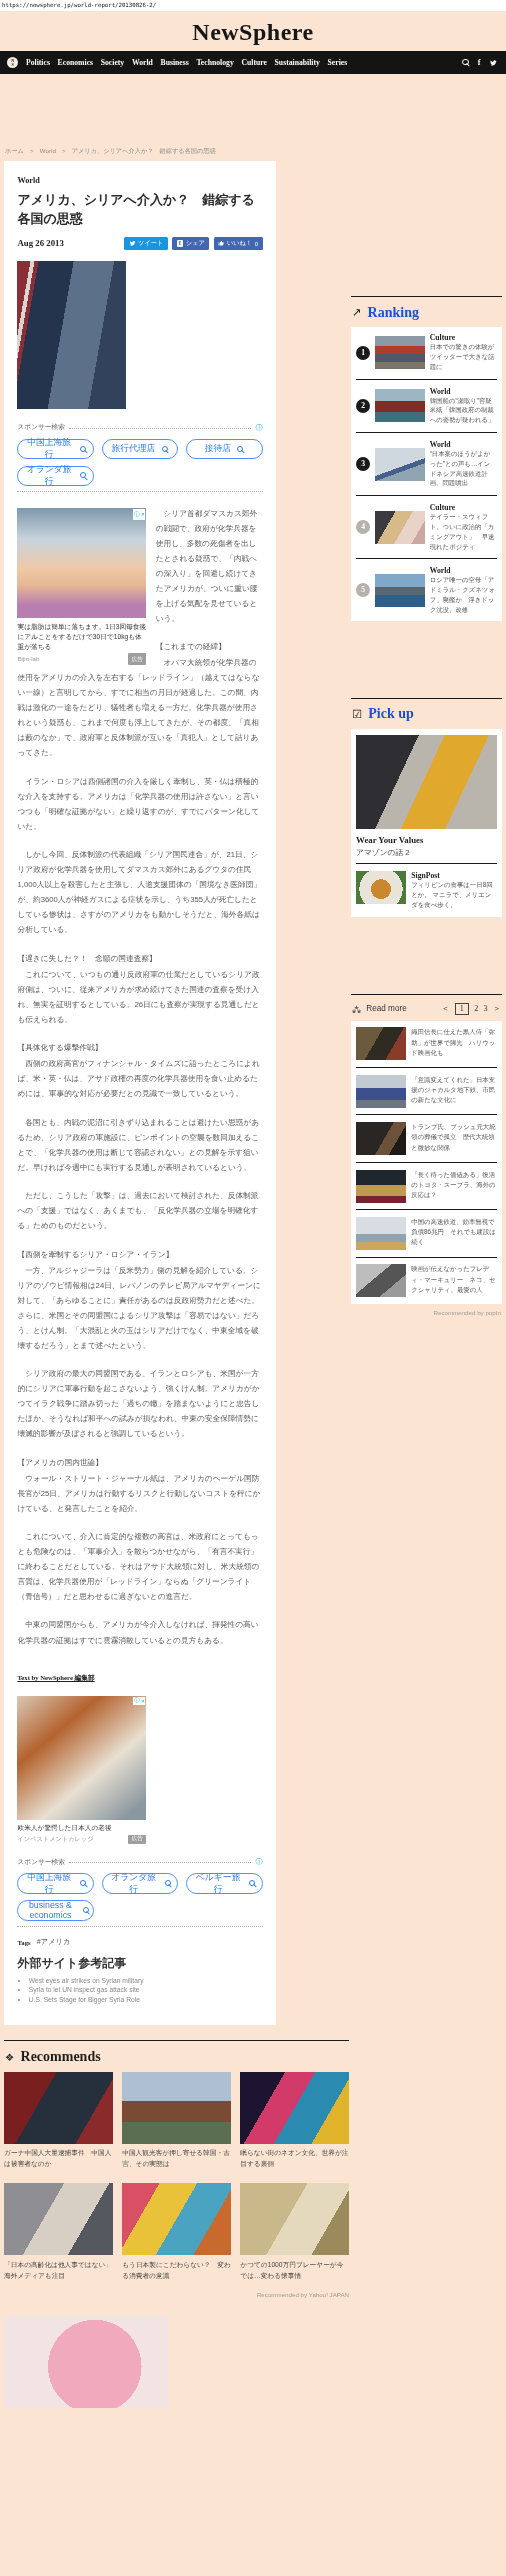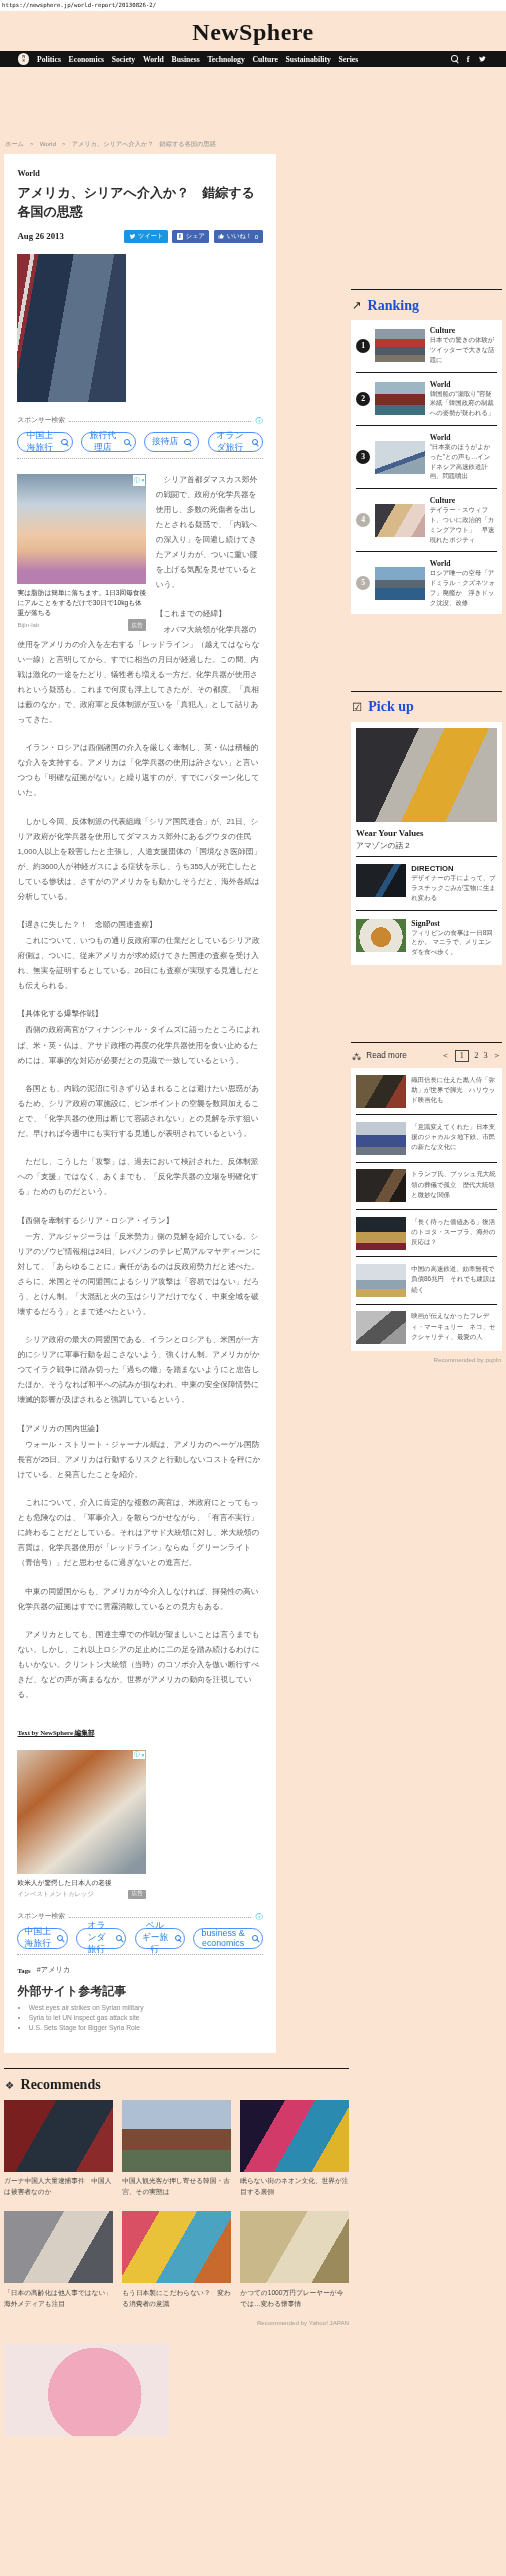--- a/index.html
+++ b/index.html
@@ -1,20 +1,20 @@
 <!DOCTYPE html>
 <html style="font-size:8.2px"><head>
 <meta charset="utf-8">
 <style>
   html,body{margin:0;padding:0}
   body{width:506px;background:#fbe5d2;font-family:"Liberation Sans",sans-serif;color:#333}
   .urlbar{background:#fff;padding:2.1px 2.1px 2.6px;font:5.7px "DejaVu Sans Mono",monospace;color:#111}
   .masthead{padding:8.2px 0 5.2px;text-align:center}
   .logo{font:bold 24px "Liberation Serif",serif;color:#161616;letter-spacing:0.5px}
-  .nav{background:#141414;height:16px;display:flex;align-items:center;padding:0 18px;gap:7.7px}
+  .nav{background:#141414;height:23px;display:flex;align-items:center;padding:0 7px;gap:7.7px}
   .nav-monogram{width:11.3px;height:11.3px;border-radius:50%;background:#f7ede2;color:#111;display:flex;flex-direction:column;align-items:center;justify-content:center;font:bold 4.1px/3.6px "Liberation Serif",serif;flex:0 0 auto}
   .nav a,.nav .nav-link{color:#fff;text-decoration:none;font:bold 7.7px "Liberation Serif",serif;cursor:pointer}
   .nav-right{margin-left:auto;display:flex;gap:8.2px;align-items:center;padding-right:2.1px}
   .mag{position:relative;width:7.2px;height:7.2px;display:inline-block}
   .mag::before{content:"";position:absolute;width:4.1px;height:4.1px;border:1px solid currentColor;border-radius:50%;left:0;top:0}
   .mag::after{content:"";position:absolute;width:3.6px;height:1px;background:currentColor;transform:rotate(45deg);left:3.6px;top:5.2px}
   .nav-f{color:#fff;font:bold 8.2px "Liberation Serif",serif}
   .content{padding:0 4.1px}
   .breadcrumb{margin-top:71px;padding:2.1px 1px;font-size:6.2px;color:#8a8a8a}
   .breadcrumb span{margin-right:3.1px}
@@ -31,21 +31,21 @@
   .sbtn{display:flex;align-items:center;gap:2.6px;border:none;border-radius:1.5px;color:#fff;font-size:6.2px;padding:2.1px 4.6px;cursor:pointer}
   .sbtn.tw{background:#1b95e0}
   .sbtn.fb,.sbtn.like{background:#4267b2}
   .fsq{font:bold 6.7px "Liberation Serif",serif;background:#fff;color:#4267b2;width:6.7px;height:6.7px;line-height:6.7px;text-align:center;border-radius:1px}
   .hero{width:109px;height:148px;margin-top:11.3px;background:linear-gradient(100deg,#8a2f35 0 10%,#d8d5d2 10% 13%,#8a2f35 13% 16%,#24344d 16% 42%,#5d708a 42% 72%,#32415c 72%)}
   
   .sponsor{margin-top:13.4px}
   .sponsor-head{display:flex;align-items:center;font-size:6.7px;color:#666}
   .dots{flex:1;border-bottom:1px dotted #aaa;margin:0 4.1px;height:1px}
   .iinfo{color:#00aecd;font-size:7.2px}
-  .pill-grid{display:grid;grid-template-columns:1fr 1fr 1fr 1fr;gap:6.2px 8.2px;margin:6.2px 0 5.2px}
+  .pill-grid{display:grid;grid-template-columns:1fr 1fr 1fr;gap:6.2px 8.2px;margin:6.2px 0 5.2px}
   .pill{height:20.6px;border:1px solid #4d90fe;border-radius:11.3px;background:#fff;display:flex;align-items:center;justify-content:center;gap:6.2px;color:#2b7de9;font-size:8.8px;cursor:pointer}
   .pill .mag{color:#2b7de9}
   .sponsor-foot{border-bottom:1px dotted #aaa}
   
   .body-text{margin-top:13.4px;font-size:7.7px;line-height:1.95;color:#585858}
   .body-text p{margin:0 0 13.4px;text-indent:1em}
   .body-text p.sec{margin:0 0 1px;text-indent:0;color:#555}
   .adbox{float:left;width:129px;margin:2.1px 9.3px 4.1px 0}
   .adimg{position:relative;width:129px;height:110px;background:linear-gradient(180deg,#7f98ac,#c7d3dc 28%,#eec9a8 55%,#e6b894 70%,#b77fb0 88%)}
   .adimg2{position:relative;width:129px;height:124px;background:linear-gradient(140deg,#d9c7b4,#b4632f 30%,#e8e0d2 62%,#8a97a0 92%)}
@@ -250,21 +250,20 @@
           <p>西側の政府高官がフィナンシャル・タイムズに語ったところによれば、米・英・仏は、アサド政権の再度の化学兵器使用を食い止めるためには、軍事的な対応が必要だとの見識で一致しているという。</p>
           <p>各国とも、内戦の泥沼に引きずり込まれることは避けたい思惑があるため、シリア政府の軍施設に、ピンポイントの空襲を数回加えることで、「化学兵器の使用は断じて容認されない」との見解を示す狙いだ。早ければ今週中にも実行する見通しが表明されているという。</p>
           <p>ただし、こうした「攻撃」は、過去において検討された、反体制派への「支援」ではなく、あくまでも、「反化学兵器の立場を明確化する」ためのものだという。</p>
           <p class="sec">【西側を牽制するシリア・ロシア・イラン】</p>
           <p>一方、アルジャジーラは「反米勢力」側の見解を紹介している。シリアのゾウビ情報相は24日、レバノンのテレビ局アルマヤディーンに対して、「あらゆることに」責任があるのは反政府勢力だと述べた。さらに、米国とその同盟国によるシリア攻撃は「容易ではない」だろう、とけん制。「大混乱と火の玉はシリアだけでなく、中東全域を破壊するだろう」とまで述べたという。</p>
           <p>シリア政府の最大の同盟国である、イランとロシアも、米国が一方的にシリアに軍事行動を起こさないよう、強くけん制。アメリカがかつてイラク戦争に踏み切った「過ちの轍」を踏まないようにと忠告したほか、そうなれば和平への試みが損なわれ、中東の安全保障情勢に壊滅的影響が及ぼされると強調しているという。</p>
           <p class="sec">【アメリカの国内世論】</p>
           <p>ウォール・ストリート・ジャーナル紙は、アメリカのヘーゲル国防長官が25日、アメリカは行動するリスクと行動しないコストを秤にかけている、と発言したことを紹介。</p>
           <p>これについて、介入に肯定的な複数の高官は、米政府にとってもっとも危険なのは、「軍事介入」を散らつかせながら、「有言不実行」に終わることだとしている。それはアサド大統領に対し、米大統領の言質は、化学兵器使用が「レッドライン」ならぬ「グリーンライト（青信号）」だと思わせるに過ぎないとの進言だ。</p>
           <p>中東の同盟国からも、アメリカが今介入しなければ、揮発性の高い化学兵器の証拠はすでに雲霧消散しているとの見方もある。</p>
-          <p>アメリカとしても、国連主導での作戦が望ましいことは言うまでもない。しかし、これ以上ロシアの足止めに二の足を踏み続けるわけにもいかない。クリントン大統領（当時）のコソボ介入を倣い断行すべきだ、などの声が高まるなか、世界がアメリカの動向を注視している。</p>
         </div>
 
         <span class="byline">Text by NewSphere 編集部</span>
 
         <div class="adbox2">
           <div class="adimg2">
             <span class="ad-corner">
                 <span>ⓘ</span>
                 <span>×</span>
               </span>
@@ -357,24 +356,20 @@
       <div class="side-section mt">
         <div class="side-head">
           <span class="ic">☑</span>
           <span class="tx">Pick up</span>
         </div>
         <div class="side-items">
           <div class="pk-featured">
             <div class="pk-img"></div>
             <div class="pk-brand">Wear Your Values</div>
             <div class="pk-title">アマゾンの話 2</div>
-          </div>
-          <div class="pk-item">
-            <span class="pk-thumb thD"></span>
-            <span class="rk-txt"><span class="rk-cat" style="font-family:'Liberation Sans',sans-serif">DIRECTION</span><br><span class="rk-title">デザイナーの手によって、プラスチックごみが宝物に生まれ変わる</span></span>
           </div>
           <div class="pk-item">
             <span class="pk-thumb thF"></span>
             <span class="rk-txt"><span class="rk-cat">SignPost</span><br><span class="rk-title">フィリピンの食事は一日8回とか。 マニラで、メリエンダを食べ歩く。</span></span>
           </div>
         </div>
       </div>
 
       <div class="side-section mt">
         <div class="rm-head-row">

